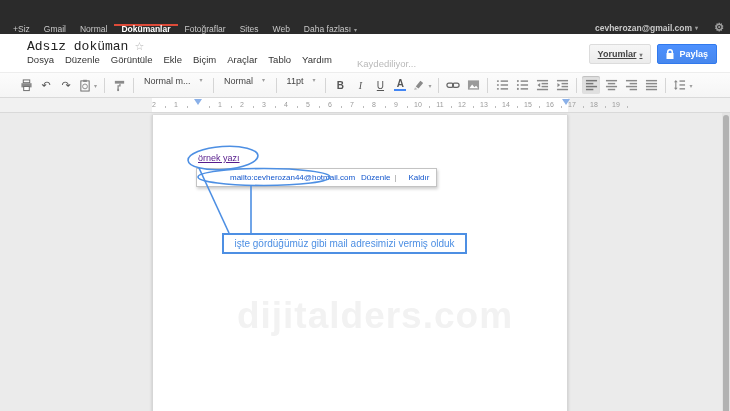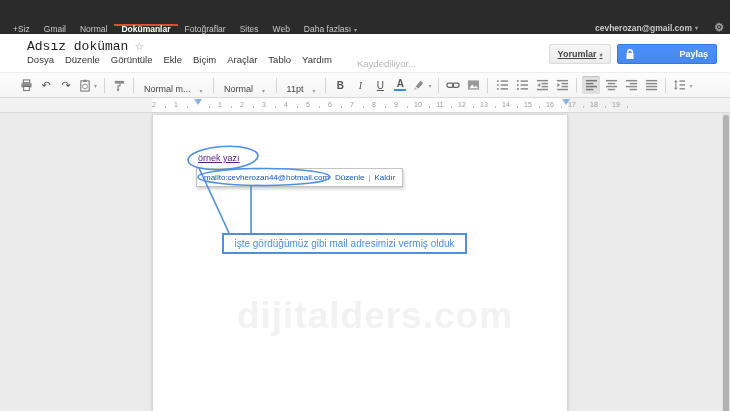--- a/index.html
+++ b/index.html
@@ -25,34 +25,34 @@
               font-size:9.5px; color:#333; }
   .menu-item { margin-right:11px; cursor:pointer; }
   .save-status { color:#b9b9b9; margin-left:14px;margin-top:8px; }
   .header-buttons { position:absolute; right:13px; top:10px; display:flex; }
   .btn { font-size:9px; font-weight:bold; border-radius:2px; padding:4px 8px;
          display:flex; align-items:center; cursor:pointer; }
   .btn-comments { color:#444; background:linear-gradient(#f6f6f6,#ececec);
                   border:1px solid #dcdcdc;text-decoration:underline; }
   .btn-comments .tiny-arrow { color:#777; }
   .btn-share { color:#fff; background:linear-gradient(#4d90fe,#4787ed);
-               border:1px solid #3079ed; margin-left:6px;gap:40px; }
+               border:1px solid #3079ed; margin-left:6px; }
   .lock-icon { width:8px; height:10px; margin-right:5px; }
 
   
   .toolbar { height:26px; background:linear-gradient(#fcfcfc,#f5f5f5);
              border-top:1px solid #ededed; border-bottom:1px solid #d9d9d9;
              display:flex; align-items:center; padding-left:16px; }
   .tb { display:flex; align-items:center; justify-content:center; height:18px;
         min-width:18px; padding:0 2px; margin:0 1px; border-radius:2px; cursor:pointer;
         color:#606060; }
   .tb.active { background:#e0e0e0; box-shadow:inset 0 1px 1px rgba(0,0,0,.15); }
   .tb svg { display:block; }
   .tb-sep { width:1px; height:15px; background:#d5d5d5; margin:0 4px; }
-  .tb-drop { font-size:9px; color:#444; padding:0 5px; display:flex; align-items:flex-end; }
+  .tb-drop { font-size:9px; color:#444; padding:0 5px; display:flex; align-items:flex-start; }
   .tb-drop .dval { margin-right:6px; white-space:nowrap; }
   .glyph { font-size:11px; color:#555; }
   .fmt { font-size:10px; color:#555; width:12px; text-align:center; }
   .fmt.b { font-weight:bold; } .fmt.i { font-style:italic; font-family:"Liberation Serif",serif; }
   .fmt.u { text-decoration:underline; }
   .fmt.a { border-bottom:2px solid #4285f4; line-height:10px; font-weight:bold; }
 
   
   .ruler { height:15px; background:#f1f1f1; border-bottom:1px solid #d9d9d9; position:relative; overflow:hidden; }
   .ruler-white { position:absolute; left:152px; width:416px; top:0; bottom:0; background:#fff; }
@@ -65,24 +65,24 @@
   
   .canvas { position:relative; height:311px; background:#ebebeb; overflow:hidden; }
   .page { position:absolute; left:152px; top:2px; width:416px; bottom:-4px; background:#fff;
           border-left:1px solid #d6d6d6; border-right:1px solid #d6d6d6;
           box-shadow:0 0 3px rgba(0,0,0,.18); }
   .ornek-link { position:absolute; left:198px; top:40px; font-size:9px;
                 color:#551a8b; text-decoration:underline; cursor:pointer; }
   .link-bubble { position:absolute; left:196px; top:55px; background:#fff;
                  border:1px solid #c3c3c3; box-shadow:1px 2px 3px rgba(0,0,0,.2);
                  padding:4px 7px; font-size:8px; white-space:nowrap; display:flex; align-items:center; }
-  .bubble-url { color:#1155cc; cursor:pointer; }
+  .bubble-url { color:#1155cc; cursor:pointer;padding-left:26px; }
   .bubble-action { color:#1155cc; cursor:pointer; margin-left:6px; }
   .bubble-sep { color:#999; margin-left:4px; }
-  .bubble-action + .bubble-sep + .bubble-action { margin-left:4px; }
+  .bubble-action + .bubble-sep + .bubble-action { margin-left:12px; }
   .callout { position:absolute; left:222px; top:120px; width:245px; height:21px;
              border:2px solid #4d8fe3; color:#4d8fe3; font-size:10px;
              display:flex; align-items:center; justify-content:center; background:transparent; }
   .watermark { position:absolute; left:175px; top:182px; width:400px; text-align:center;
                font-size:37px; font-weight:bold; color:#f2f2f2; letter-spacing:1px;
                pointer-events:none; }
   .annotations { position:absolute; left:0; top:0; pointer-events:none; }
   .scrollbar { position:absolute; right:0; top:0; bottom:0; width:8px; background:#e3e3e3; }
   .scroll-thumb { position:absolute; left:1px; right:1px; top:2px; bottom:2px;
                   background:#b2b2b2; border-radius:3px; cursor:pointer; }

